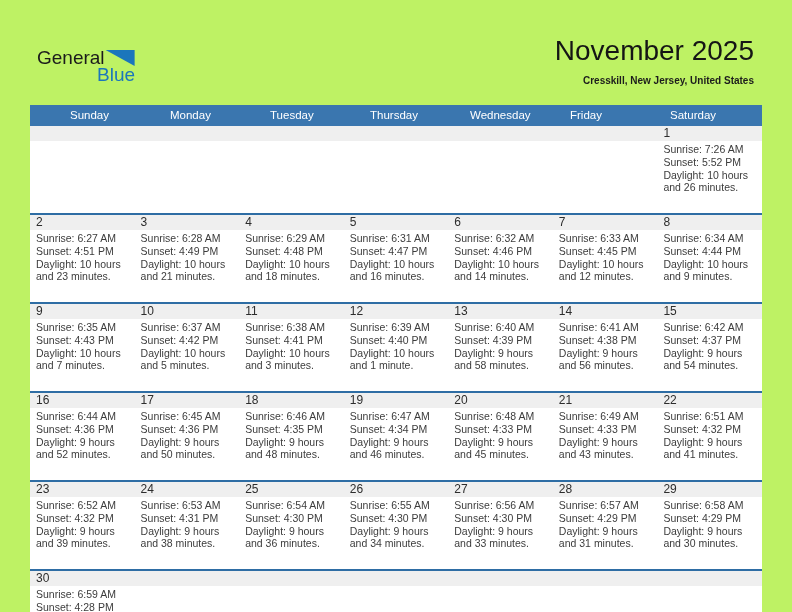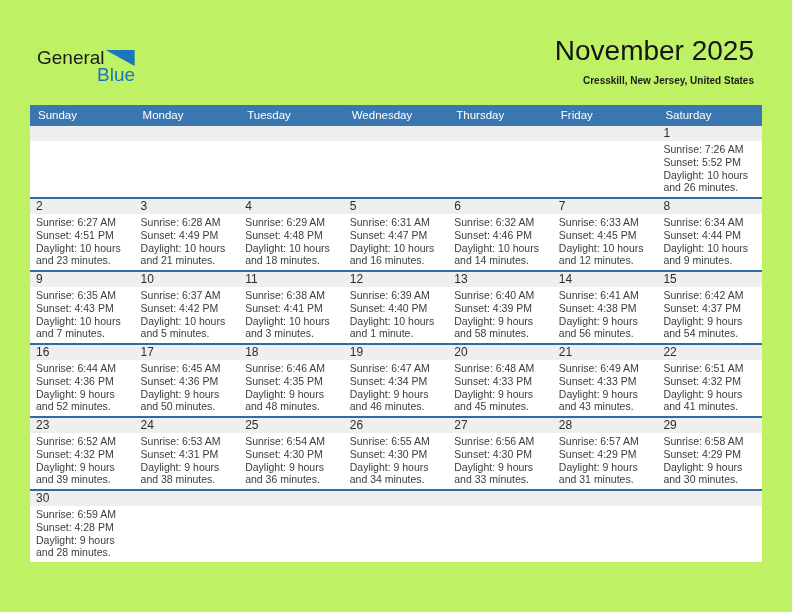--- a/index.html
+++ b/index.html
@@ -17,26 +17,26 @@
     clip-path:polygon(0 0,100% 0,100% 100%);}
   .logo-blue{font-size:19px;line-height:17px;color:#1b76bc;margin-left:60px;margin-top:-1px;}
 
   
   .titleblock{position:absolute;top:36px;right:38px;text-align:right;}
   .title{font-size:28px;line-height:30px;color:#151515;}
   .subtitle{font-size:10px;font-weight:700;color:#1c1c1c;margin-top:9px;}
 
   
   .calendar{position:absolute;left:30px;top:105px;width:732px;}
-  .weekday-row{display:grid;grid-template-columns:repeat(7,1fr);background:#3a76af;height:21px;}
+  .weekday-row{display:grid;grid-template-columns:repeat(7,1fr);background:#3a76af;height:21px;padding-left:32px;}
   .wd{color:#ffffff;font-size:11.5px;line-height:21px;padding-left:8px;white-space:nowrap;overflow:hidden;}
   #weeks .week + .week{border-top:2px solid #2e6da4;}
   .numband{display:grid;grid-template-columns:repeat(7,1fr);background:#efefef;height:15px;}
   .numcell{font-size:12px;line-height:15px;padding-left:6px;color:#2d2d2d;}
-  .weekcontent{display:grid;grid-template-columns:repeat(7,1fr);height:56px;background:#fff;}
+  .weekcontent{display:grid;grid-template-columns:repeat(7,1fr);height:72px;background:#fff;}
   .daycell{padding:2px 2px 0 6px;}
   .line{font-size:10.5px;line-height:12.8px;color:#3c3c3c;white-space:nowrap;}
 </style>
 </head>
 <body>
 
 <div class="page">
 
   <div class="logo">
     <div class="logo-row">
@@ -49,22 +49,22 @@
   <div class="titleblock">
     <div class="title">November 2025</div>
     <div class="subtitle">Cresskill, New Jersey, United States</div>
   </div>
 
   <div class="calendar">
     <div class="weekday-row" id="weekday-row">
         <div class="wd">Sunday</div>
         <div class="wd">Monday</div>
         <div class="wd">Tuesday</div>
+        <div class="wd">Thursday</div>
         <div class="wd">Wednesday</div>
-        <div class="wd">Thursday</div>
         <div class="wd">Friday</div>
         <div class="wd">Saturday</div>
       </div>
     <div id="weeks">
         <div class="week">
           <div class="numband">
             <div class="numcell"></div>
             <div class="numcell"></div>
             <div class="numcell"></div>
             <div class="numcell"></div>

